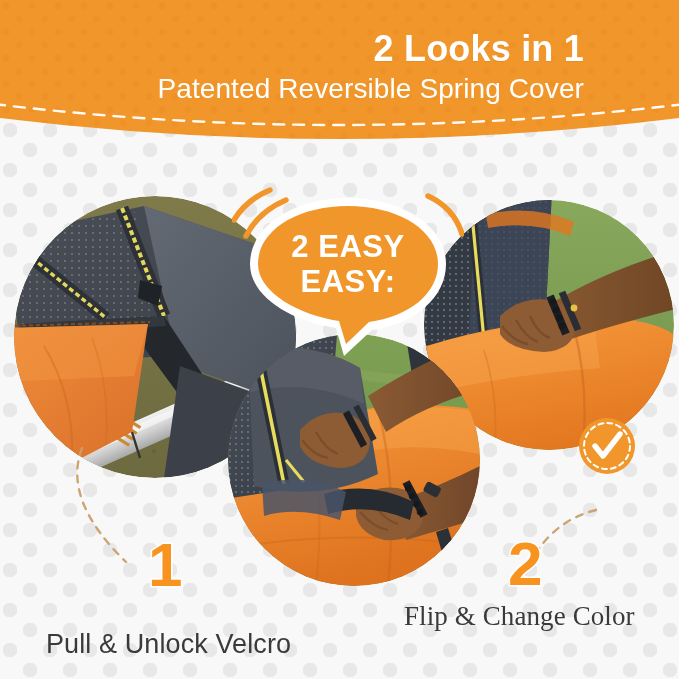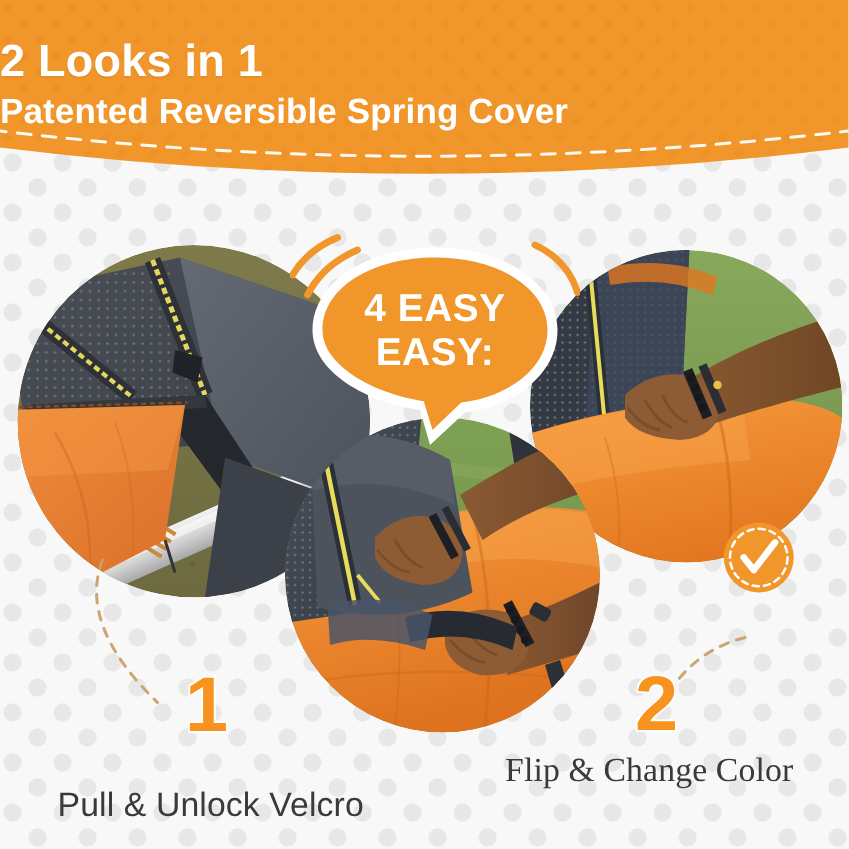--- a/index.html
+++ b/index.html
@@ -24,29 +24,29 @@
 
   
   #header {
     position:absolute; top:0; left:0;
     width:679px; height:160px;
     z-index:5;
   }
   #header .hdr-svg { position:absolute; top:0; left:0; }
   #header .hdr-text {
     position:absolute; top:0; left:0; width:584px;
-    text-align:left; color:#ffffff;
+    text-align:right; color:#ffffff;
   }
   .title-main {
     font-size:36px; font-weight:bold; letter-spacing:.2px;
     margin-top:30px; line-height:1.05;
     text-shadow:0 1px 0 rgba(0,0,0,.05);
   }
   .title-sub {
-    font-size:28px; font-weight:bold; letter-spacing:.1px;
+    font-size:28px; font-weight:normal; letter-spacing:.1px;
     margin-top:6px; line-height:1.1;
   }
 
   
   .photo-circle {
     position:absolute;
     border-radius:50%;
     overflow:hidden;
     z-index:3;
   }
@@ -396,21 +396,21 @@
       <path d="M116,20
                C166,20 206,44 206,78
                C206,108 176,131 137,136
                L114,158
                L107,135
                C68,129 26,107 26,78
                C26,44 66,20 116,20 Z" fill="#F0962A"></path>
     </g>
   </svg>
   <div class="bubble-label">
-    <div>4 EASY</div>
+    <div>2 EASY</div>
     <div>EASY:</div>
   </div>
 </div>
 
 <div id="check-badge">
   <svg width="58" height="58" viewBox="0 0 58 58">
     <circle cx="29" cy="29" r="28" fill="#F0962A"></circle>
     <circle cx="29" cy="29" r="23" fill="none" stroke="#FFFFFF" stroke-width="2" stroke-dasharray="5 4" stroke-linecap="round"></circle>
     <path d="M17,29 L25,39 L42,17" fill="none" stroke="#FFFFFF" stroke-width="5.4" stroke-linecap="round" stroke-linejoin="round"></path>
   </svg>

